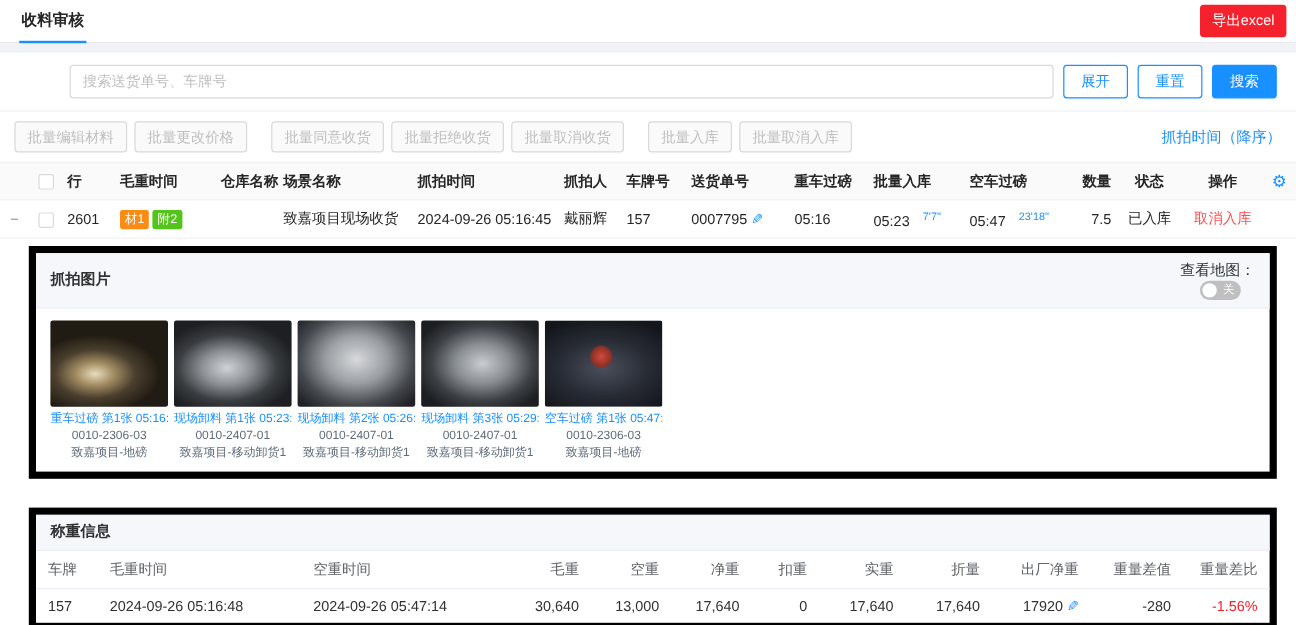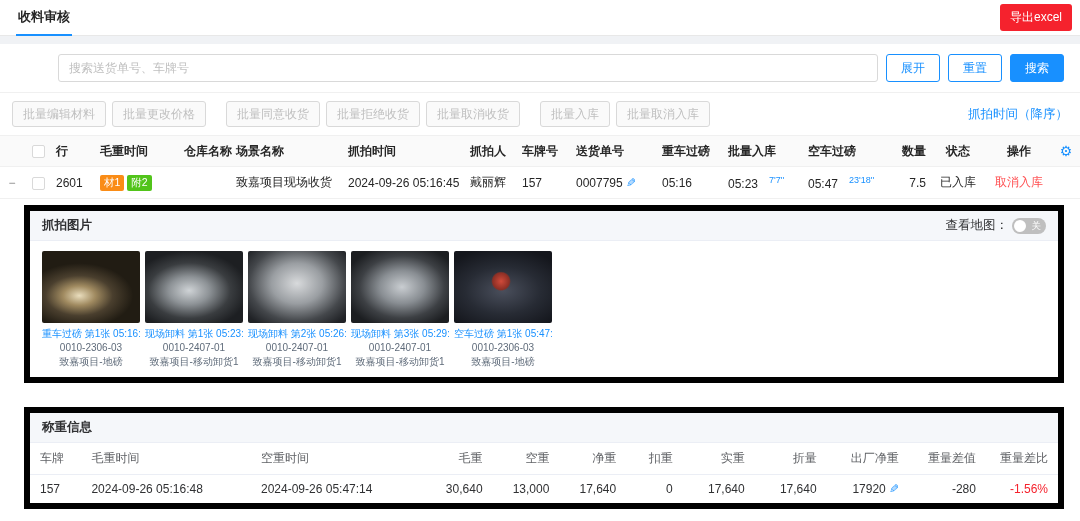--- a/index.html
+++ b/index.html
@@ -56,21 +56,21 @@
   .badge-mat{background:var(--badge-mat);}
   .badge-att{background:var(--badge-att);}
   .edit-icon{color:var(--accent);cursor:pointer;font-size:12px;margin-left:3px;display:inline-block;transform:scaleX(-1);}
   .dur{color:var(--accent);font-size:9px;vertical-align:super;margin-left:11px;}
   .gear-icon{color:var(--accent);cursor:pointer;font-size:14px;}
   .link-danger{color:var(--link-danger);cursor:pointer;}
   
   .detail{padding:6px 16px 10px 24px;background:#fff;}
   .section{border:6px solid #000000;margin-bottom:24px;}
   .section-header{background:#f5f7fa;padding:6px 12px;font-weight:bold;font-size:12.5px;color:#303133;display:flex;align-items:center;justify-content:space-between;border-bottom:1px solid #ebeef5;}
-  .map-toggle{display:flex;align-items:center;font-weight:normal;color:#303133;}
+  .map-toggle{display:flex;align-items:center;font-weight:normal;color:#303133;flex-direction:column;}
   .switch{width:34px;height:16px;border-radius:9px;background:#bfbfbf;position:relative;margin-left:4px;cursor:pointer;}
   .switch .knob{position:absolute;left:2px;top:2px;width:12px;height:12px;border-radius:50%;background:#fff;}
   .switch .sw-label{position:absolute;right:5px;top:2px;color:#fff;font-size:9.5px;line-height:12px;}
   
   .photos{display:flex;gap:5px;padding:10px 12px 8px;}
   .photo-card{width:98px;cursor:pointer;}
   .thumb{width:98px;height:72px;border-radius:2px;margin-bottom:4px;}
   .photo-0{background:radial-gradient(ellipse 55% 45% at 38% 62%,#e9ddbd 0%,#a08a60 30%,#4a3f2e 62%,#211c13 100%);}
   .photo-1{background:radial-gradient(ellipse 60% 55% at 45% 55%,#cfd3d6 0%,#8d9296 35%,#3a3d40 70%,#1d1f22 100%);}
   .photo-2{background:radial-gradient(ellipse 65% 70% at 50% 45%,#d8dadc 0%,#9a9ea2 40%,#44474b 75%,#202226 100%);}

